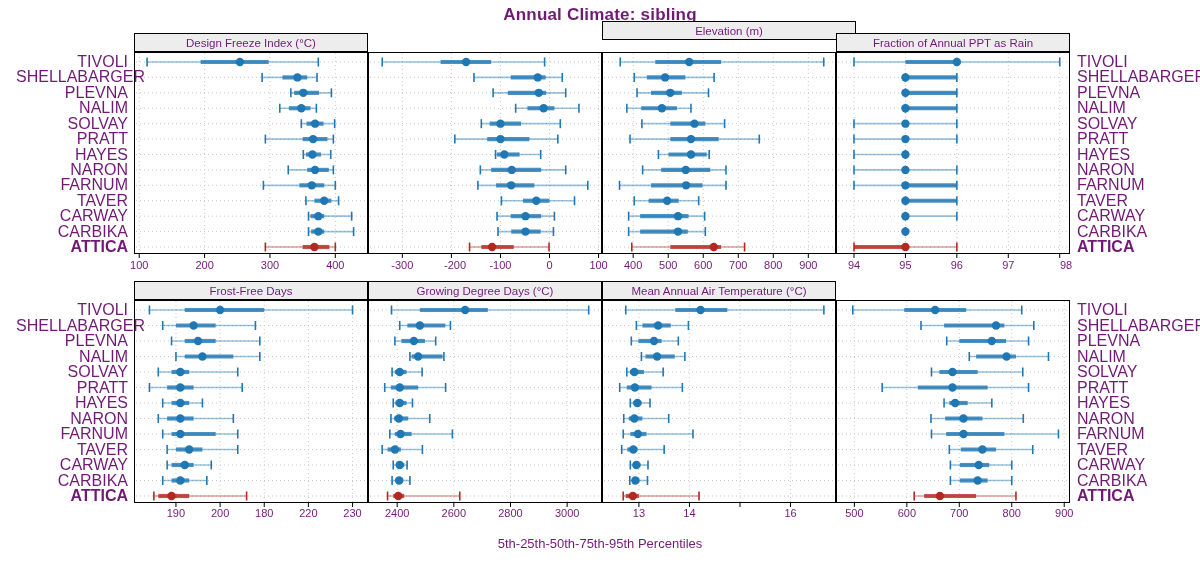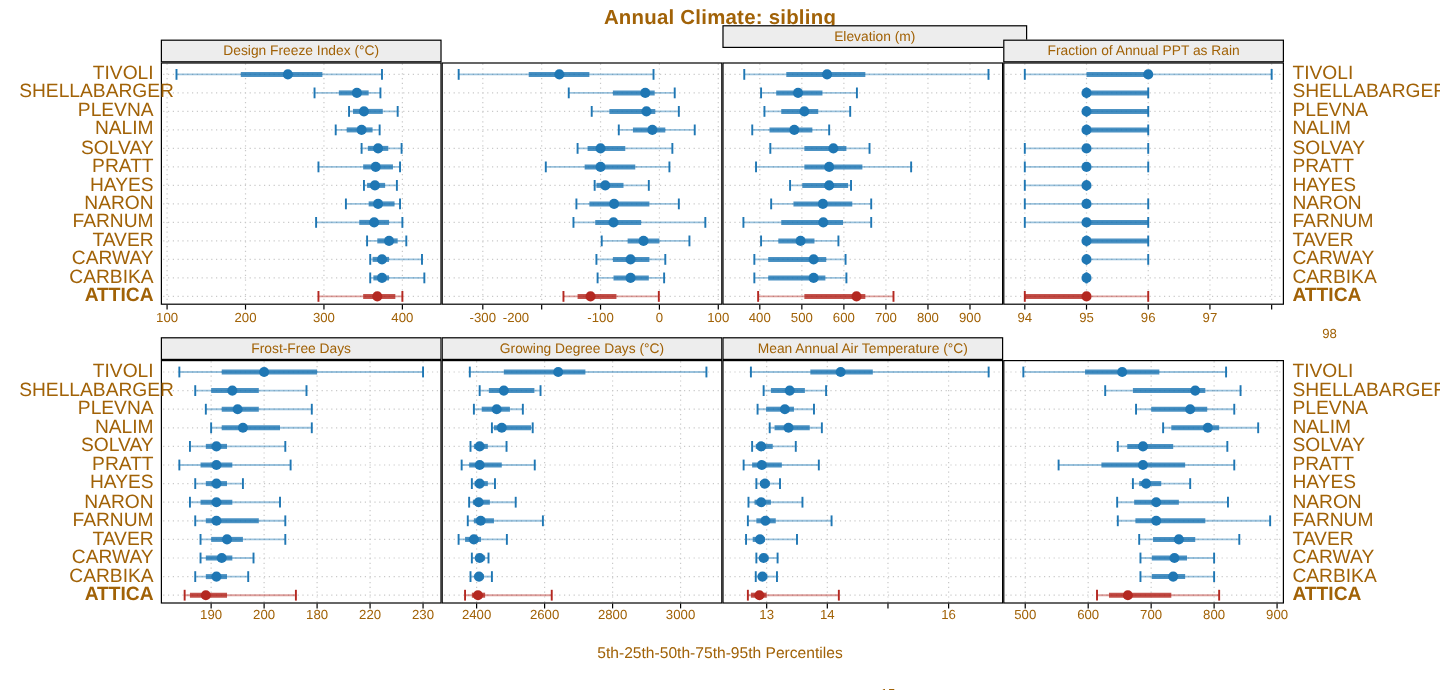--- a/index.html
+++ b/index.html
@@ -1,17 +1,17 @@
 <!DOCTYPE html>
 <html><head>
 <meta charset="utf-8">
 <style>
   html,body{margin:0;padding:0;background:#fff;}
   .fig{position:relative;width:1200px;height:575px;background:#fff;
-       font-family:"Liberation Sans",sans-serif;color:#a16207;overflow:hidden;}
+       font-family:"Liberation Sans",sans-serif;color:#701a75;overflow:hidden;}
   .title{position:absolute;top:5px;left:0;width:100%;text-align:center;
          font-size:17px;font-weight:bold;letter-spacing:.2px;}
   #plot{position:absolute;left:0;top:0;width:100%;height:100%;}
   .strip{position:absolute;box-sizing:border-box;border:1px solid #000;background:#EDEDED;
          font-size:11.5px;display:flex;align-items:center;justify-content:center;white-space:nowrap;}
   .panelsvg{position:absolute;overflow:visible;}
   .ticklabel{position:absolute;font-size:11px;text-align:center;white-space:nowrap;}
   .sitelabel{position:absolute;font-size:16px;line-height:14px;height:14px;white-space:nowrap;}
   .sitelabel.left{text-align:right;}
   .sitelabel.right{text-align:left;}
@@ -205,21 +205,21 @@
         <line x1="113.32075471698113" y1="195" x2="145.69811320754715" y2="195" stroke="rgba(180,40,33,0.8)" stroke-width="4.2"></line>
         <circle cx="124.11320754716982" cy="195" r="4.2" fill="#B42821"></circle>
         <rect x="0.5" y="0.5" width="233" height="201" fill="none" stroke="#000000" stroke-width="1"></rect>
         <line x1="34.339622641509436" y1="202" x2="34.339622641509436" y2="206" stroke="#000000" stroke-width="1"></line>
         <line x1="83.39622641509433" y1="202" x2="83.39622641509433" y2="206" stroke="#000000" stroke-width="1"></line>
         <line x1="132.45283018867923" y1="202" x2="132.45283018867923" y2="206" stroke="#000000" stroke-width="1"></line>
         <line x1="181.50943396226415" y1="202" x2="181.50943396226415" y2="206" stroke="#000000" stroke-width="1"></line>
         <line x1="230.56603773584905" y1="202" x2="230.56603773584905" y2="206" stroke="#000000" stroke-width="1"></line>
       </svg>
       <div class="ticklabel" style="left: 378.34px; top: 259px; width: 48px;">-300</div>
-      <div class="ticklabel" style="left: 406px; top: 259px; width: 48px;">-200</div>
+      <div class="ticklabel" style="left: 431px; top: 259px; width: 48px;">-200</div>
       <div class="ticklabel" style="left: 476.453px; top: 259px; width: 48px;">-100</div>
       <div class="ticklabel" style="left: 525.509px; top: 259px; width: 48px;">0</div>
       <div class="ticklabel" style="left: 574.566px; top: 259px; width: 48px;">100</div>
       <div class="strip" style="left: 602px; top: 21px; width: 254px; height: 19px;">Elevation (m)</div>
       <svg class="panelsvg" width="234" height="208" style="left: 602px; top: 52px;">
         <rect x="0.5" y="0.5" width="233" height="201" fill="#fff" stroke="none"></rect>
         <line x1="31.176646706586826" y1="1" x2="31.176646706586826" y2="201" stroke="#C9C9C9" stroke-width="1" stroke-dasharray="1,3"></line>
         <line x1="66.2065868263473" y1="1" x2="66.2065868263473" y2="201" stroke="#C9C9C9" stroke-width="1" stroke-dasharray="1,3"></line>
         <line x1="101.23652694610779" y1="1" x2="101.23652694610779" y2="201" stroke="#C9C9C9" stroke-width="1" stroke-dasharray="1,3"></line>
         <line x1="136.26646706586826" y1="1" x2="136.26646706586826" y2="201" stroke="#C9C9C9" stroke-width="1" stroke-dasharray="1,3"></line>
@@ -407,21 +407,21 @@
         <line x1="17.99999999999972" y1="202" x2="17.99999999999972" y2="206" stroke="#000000" stroke-width="1"></line>
         <line x1="69.42857142857119" y1="202" x2="69.42857142857119" y2="206" stroke="#000000" stroke-width="1"></line>
         <line x1="120.85714285714263" y1="202" x2="120.85714285714263" y2="206" stroke="#000000" stroke-width="1"></line>
         <line x1="172.28571428571408" y1="202" x2="172.28571428571408" y2="206" stroke="#000000" stroke-width="1"></line>
         <line x1="223.71428571428558" y1="202" x2="223.71428571428558" y2="206" stroke="#000000" stroke-width="1"></line>
       </svg>
       <div class="ticklabel" style="left: 830px; top: 259px; width: 48px;">94</div>
       <div class="ticklabel" style="left: 881.429px; top: 259px; width: 48px;">95</div>
       <div class="ticklabel" style="left: 932.857px; top: 259px; width: 48px;">96</div>
       <div class="ticklabel" style="left: 984.286px; top: 259px; width: 48px;">97</div>
-      <div class="ticklabel" style="left: 1084px; top: 259px; width: 48px; margin-top: 14px;">98</div>
+      <div class="ticklabel" style="left: 1042px; top: 259px; width: 48px;">98</div>
       <div class="strip" style="left: 134px; top: 281px; width: 234px; height: 19px;">Frost-Free Days</div>
       <svg class="panelsvg" width="234" height="209" style="left: 134px; top: 300px;">
         <rect x="0.5" y="0.5" width="233" height="202" fill="#fff" stroke="none"></rect>
         <line x1="41.94339622641509" y1="1" x2="41.94339622641509" y2="202" stroke="#C9C9C9" stroke-width="1" stroke-dasharray="1,3"></line>
         <line x1="86.0943396226415" y1="1" x2="86.0943396226415" y2="202" stroke="#C9C9C9" stroke-width="1" stroke-dasharray="1,3"></line>
         <line x1="130.24528301886792" y1="1" x2="130.24528301886792" y2="202" stroke="#C9C9C9" stroke-width="1" stroke-dasharray="1,3"></line>
         <line x1="174.39622641509433" y1="1" x2="174.39622641509433" y2="202" stroke="#C9C9C9" stroke-width="1" stroke-dasharray="1,3"></line>
         <line x1="218.54716981132077" y1="1" x2="218.54716981132077" y2="202" stroke="#C9C9C9" stroke-width="1" stroke-dasharray="1,3"></line>
         <line x1="2" y1="10" x2="232" y2="10" stroke="#C9C9C9" stroke-width="1" stroke-dasharray="1,3"></line>
         <line x1="2" y1="25.5" x2="232" y2="25.5" stroke="#C9C9C9" stroke-width="1" stroke-dasharray="1,3"></line>

